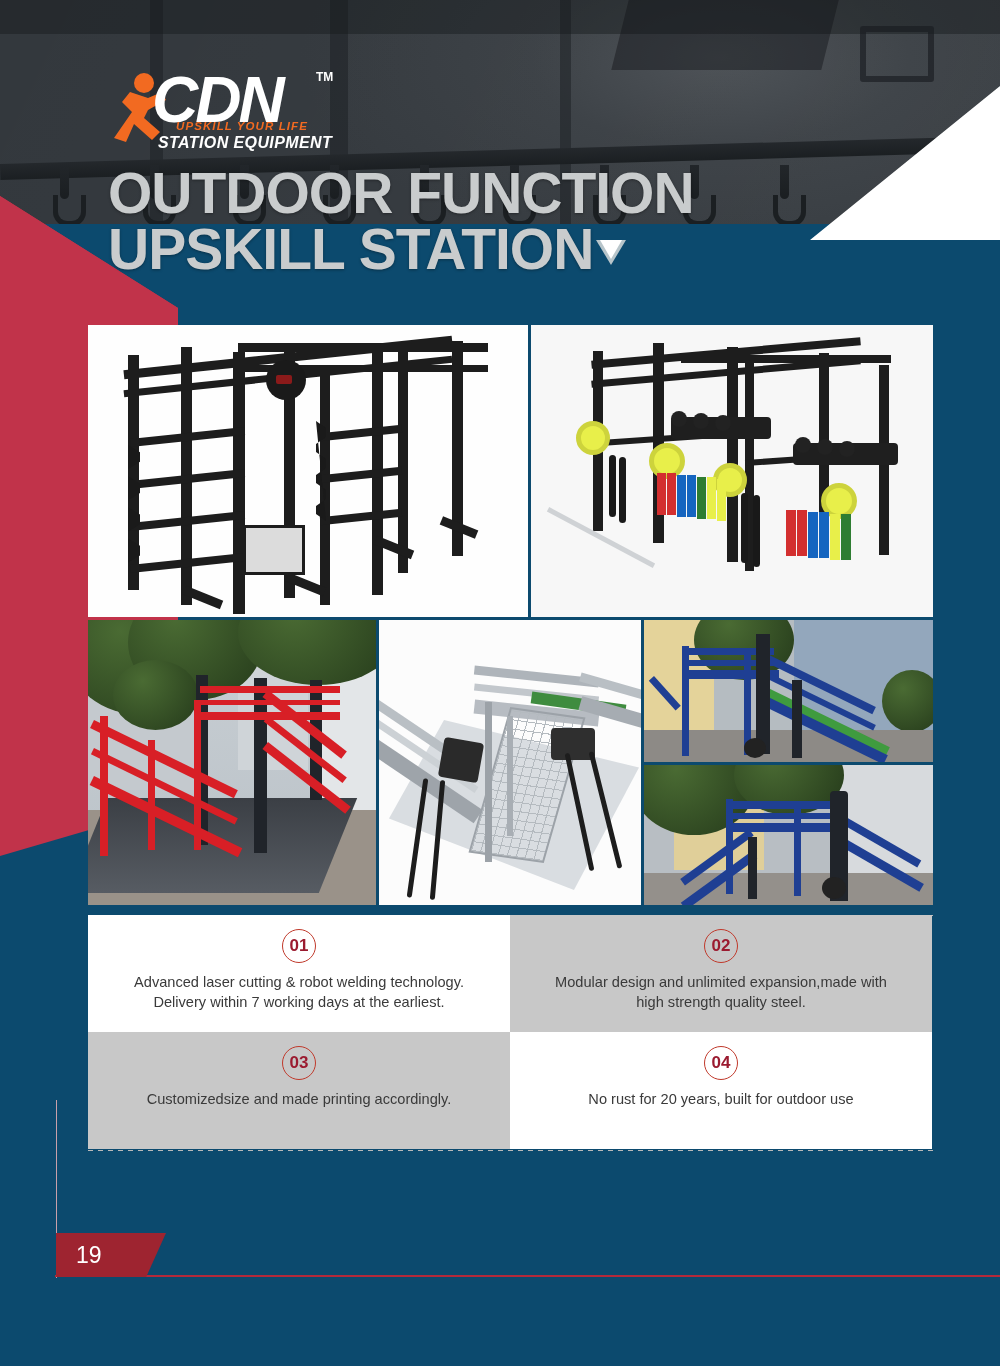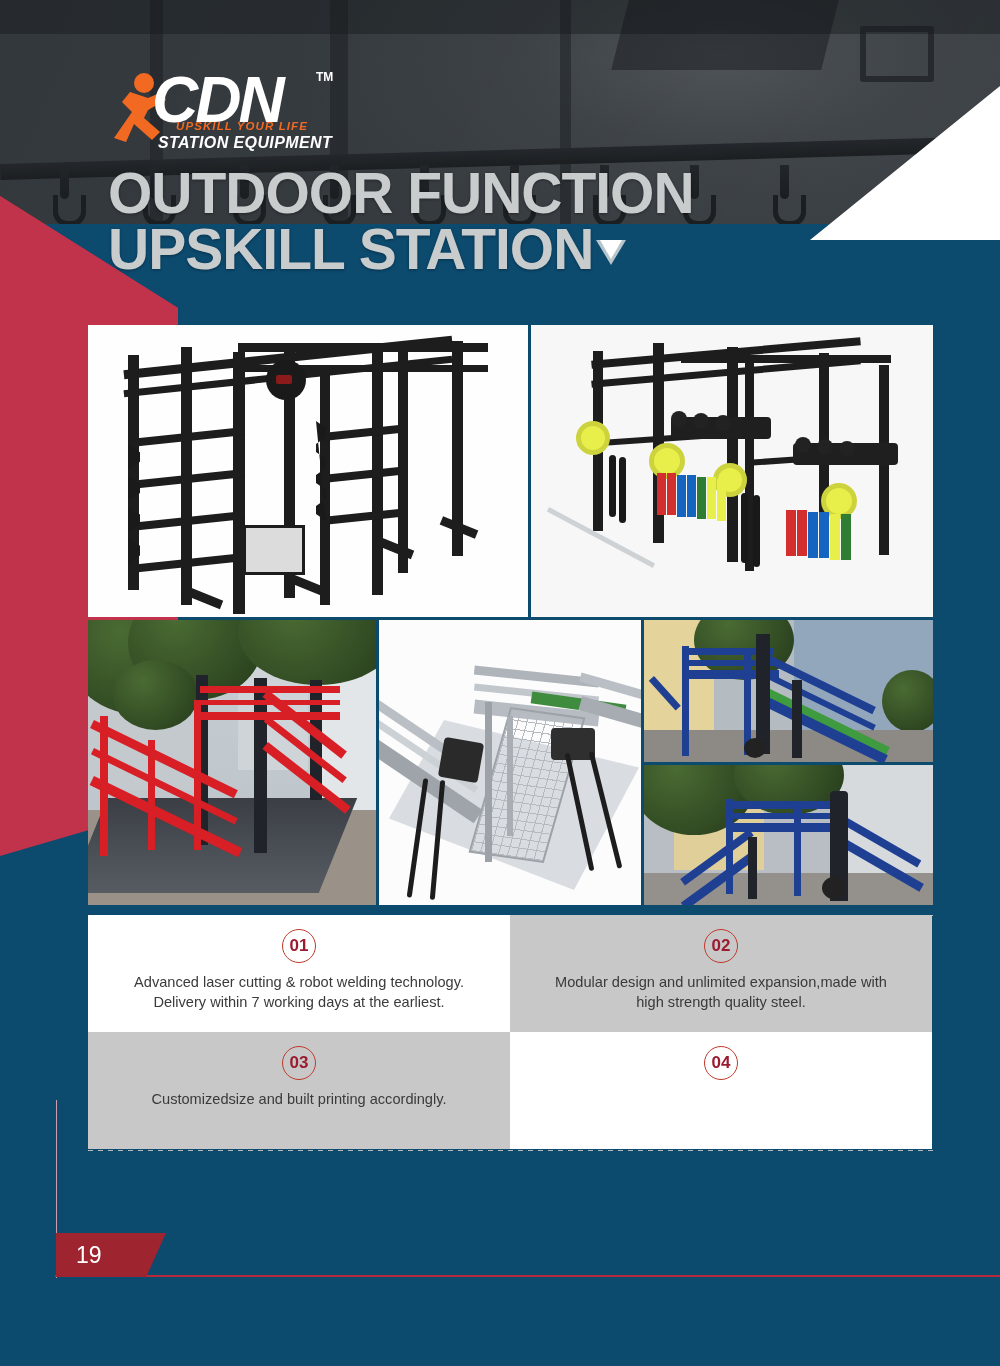--- a/index.html
+++ b/index.html
@@ -461,24 +461,25 @@
       <div class="fbox gray">
         <div class="fnum">02</div>
         <div class="ftext">Modular design and unlimited expansion,made with
 high strength quality steel.</div>
       </div>
     </div>
 
     <div class="frow">
       <div class="fbox gray">
         <div class="fnum">03</div>
-        <div class="ftext">Customizedsize and built printing accordingly.</div>
+        <div class="ftext">Customizedsize and made printing accordingly.</div>
       </div>
       <div class="fbox white">
         <div class="fnum">04</div>
+        <div class="ftext">No rust for 20 years, built for outdoor use</div>
       </div>
     </div>
 
     <div class="dash-bottom"></div>
   </div>
 
   <div class="footer-vline"></div>
   <div class="footer-line"></div>
   <div class="pagetag">
     <span>19</span>

